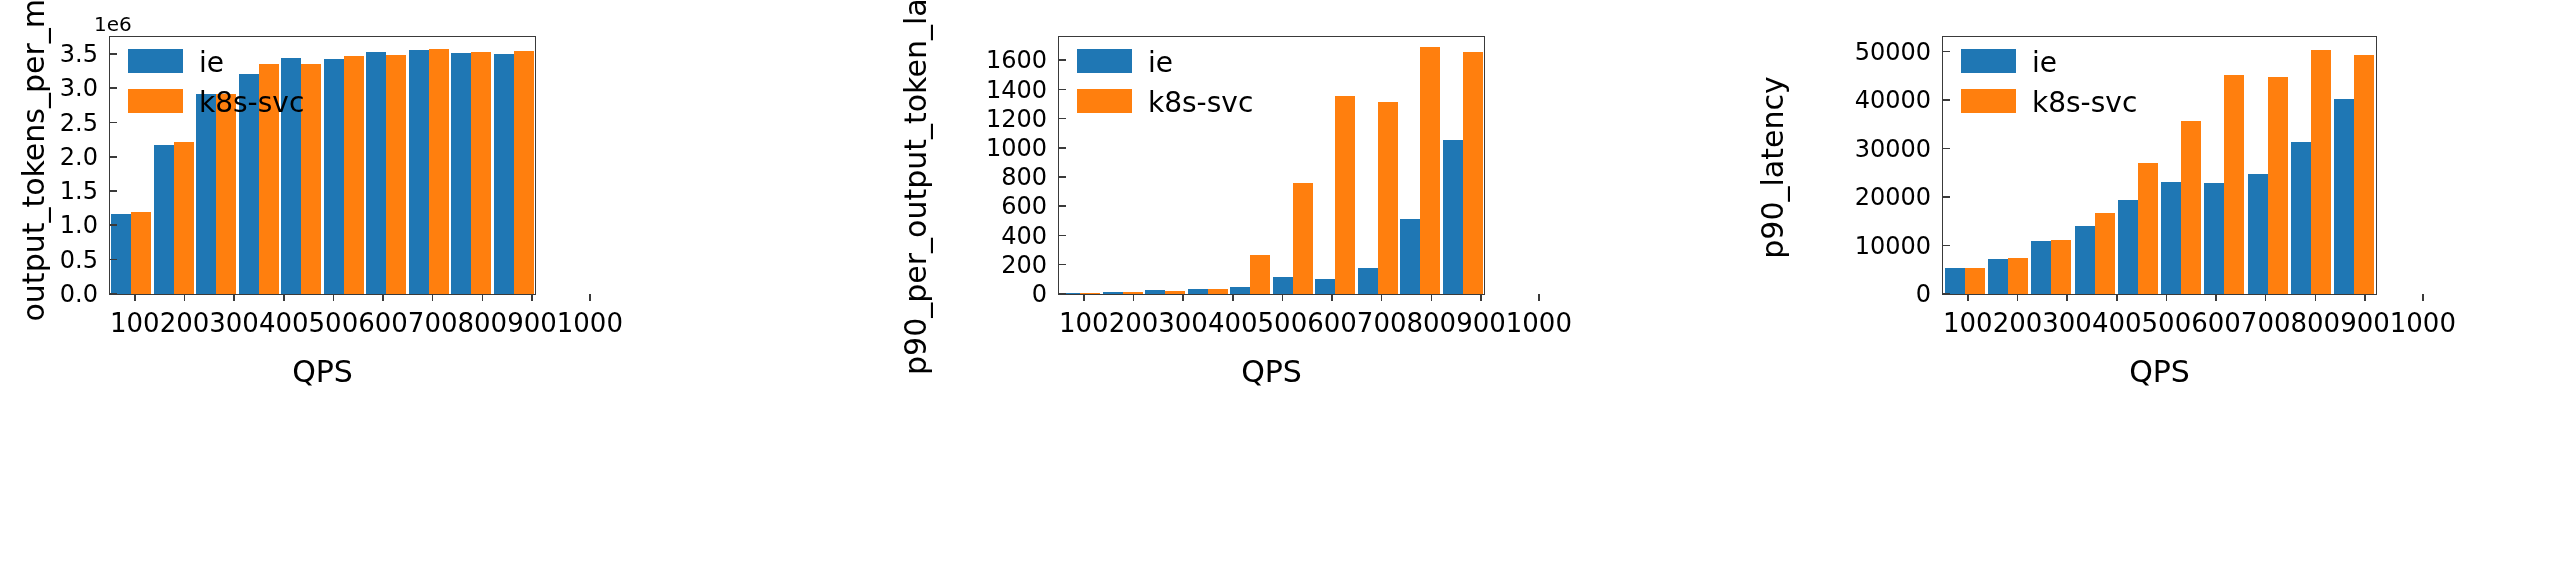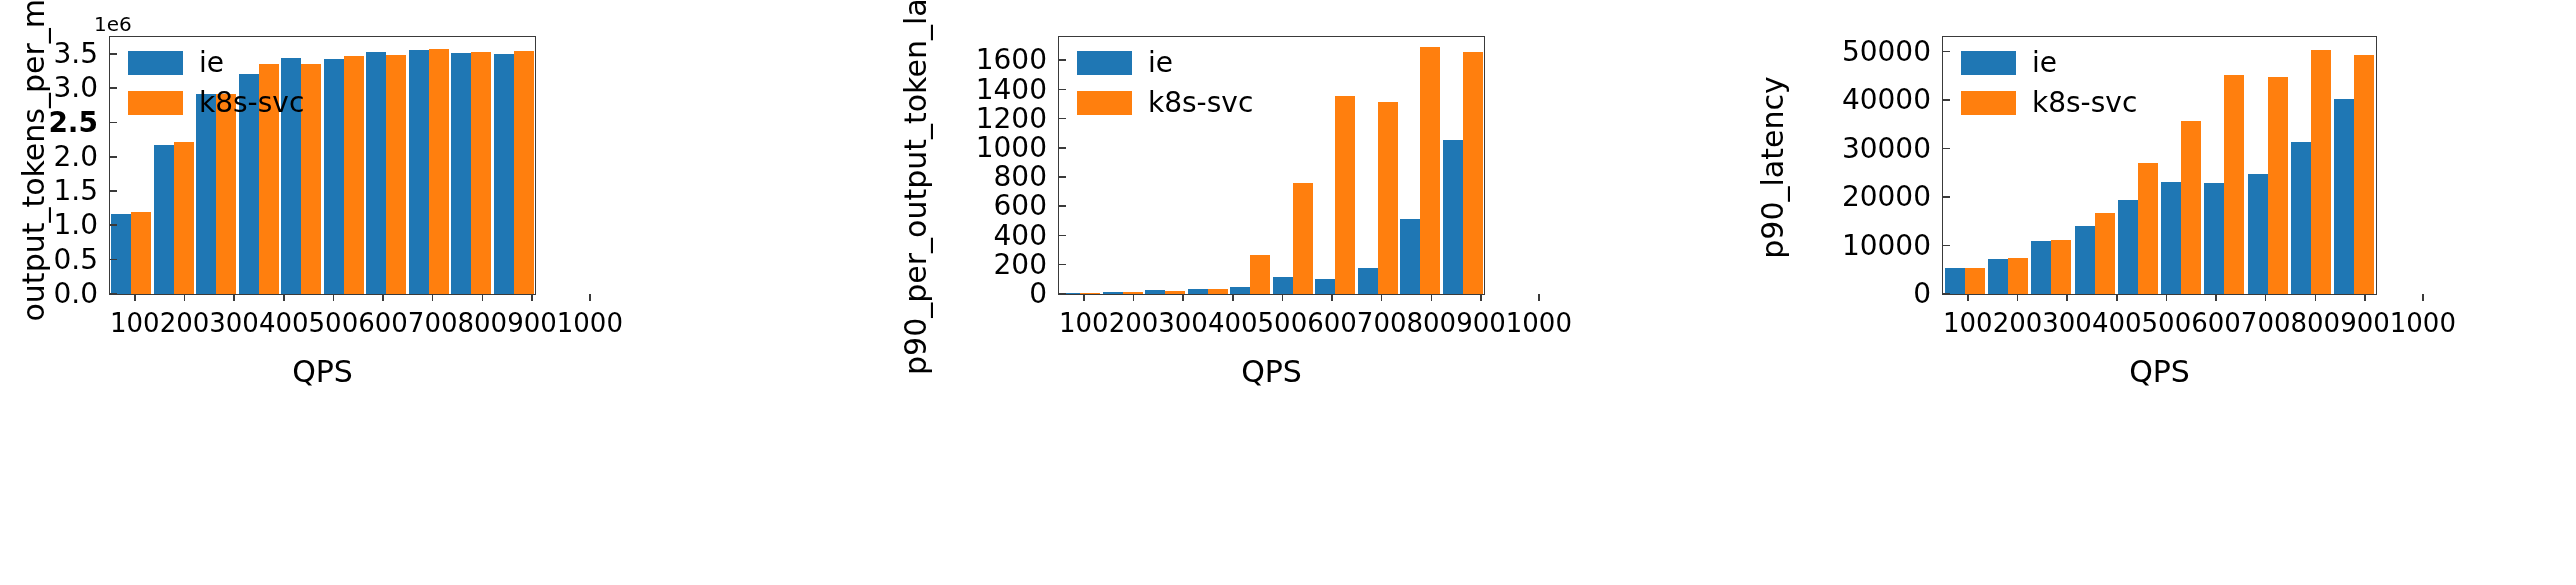--- a/index.html
+++ b/index.html
@@ -59,21 +59,21 @@
   .bar.ie   { background: #1f77b4; }
   .bar.k8s  { background: #ff7f0e; }
 
   
   .ytick {
     position: absolute;
     right: 100%;
     transform: translateY(50%);
     white-space: nowrap;
     color: #000;
-    font-size: 28px;
+    font-size: 24px;
     line-height: 1;
     padding-right: 12px;
   }
   .ytick .tickmark {
     position: absolute;
     left: 100%;
     top: 50%;
     margin-top: -1px;
     width: 7px;
     height: 1.6px;
@@ -132,21 +132,20 @@
   .legend {
     position: absolute;
     display: flex;
     flex-direction: column;
     gap: 12px;
     z-index: 5;
   }
   .legend-row {
     display: flex;
     flex-direction: row;
-    align-items: center;
     gap: 16px;
   }
   .legend-swatch {
     width: 55px;
     height: 24px;
     display: block;
     flex: none;
   }
   .legend-swatch.ie  { background: #1f77b4; }
   .legend-swatch.k8s { background: #ff7f0e; }
@@ -210,21 +209,21 @@
               <div class="bar k8s" style="height: 94.6667%; background: rgb(255, 127, 14);"></div>
             </div>
           </div>
       </div>
       <div id="yticks-1">
           <div class="ytick" style="bottom: 0%;">0.0<span class="tickmark"></span></div>
           <div class="ytick" style="bottom: 13.3333%;">0.5<span class="tickmark"></span></div>
           <div class="ytick" style="bottom: 26.6667%; text-align: right;">1.0<span class="tickmark"></span></div>
           <div class="ytick" style="bottom: 40%;">1.5<span class="tickmark"></span></div>
           <div class="ytick" style="bottom: 53.3333%;">2.0<span class="tickmark"></span></div>
-          <div class="ytick" style="bottom: 66.6667%; font-weight: bold;">2.5<span class="tickmark"></span></div>
+          <div class="ytick" style="bottom: 66.6667%;">2.5<span class="tickmark"></span></div>
           <div class="ytick" style="bottom: 80%;">3.0<span class="tickmark"></span></div>
           <div class="ytick" style="bottom: 93.3333%;">3.5<span class="tickmark"></span></div>
         </div>
       <div class="xticks" id="xticks-1">
           <div class="xtick">100<span class="tickmark"></span></div>
           <div class="xtick">200<span class="tickmark"></span></div>
           <div class="xtick">300<span class="tickmark"></span></div>
           <div class="xtick">400<span class="tickmark"></span></div>
           <div class="xtick">500<span class="tickmark"></span></div>
           <div class="xtick">600<span class="tickmark"></span></div>

